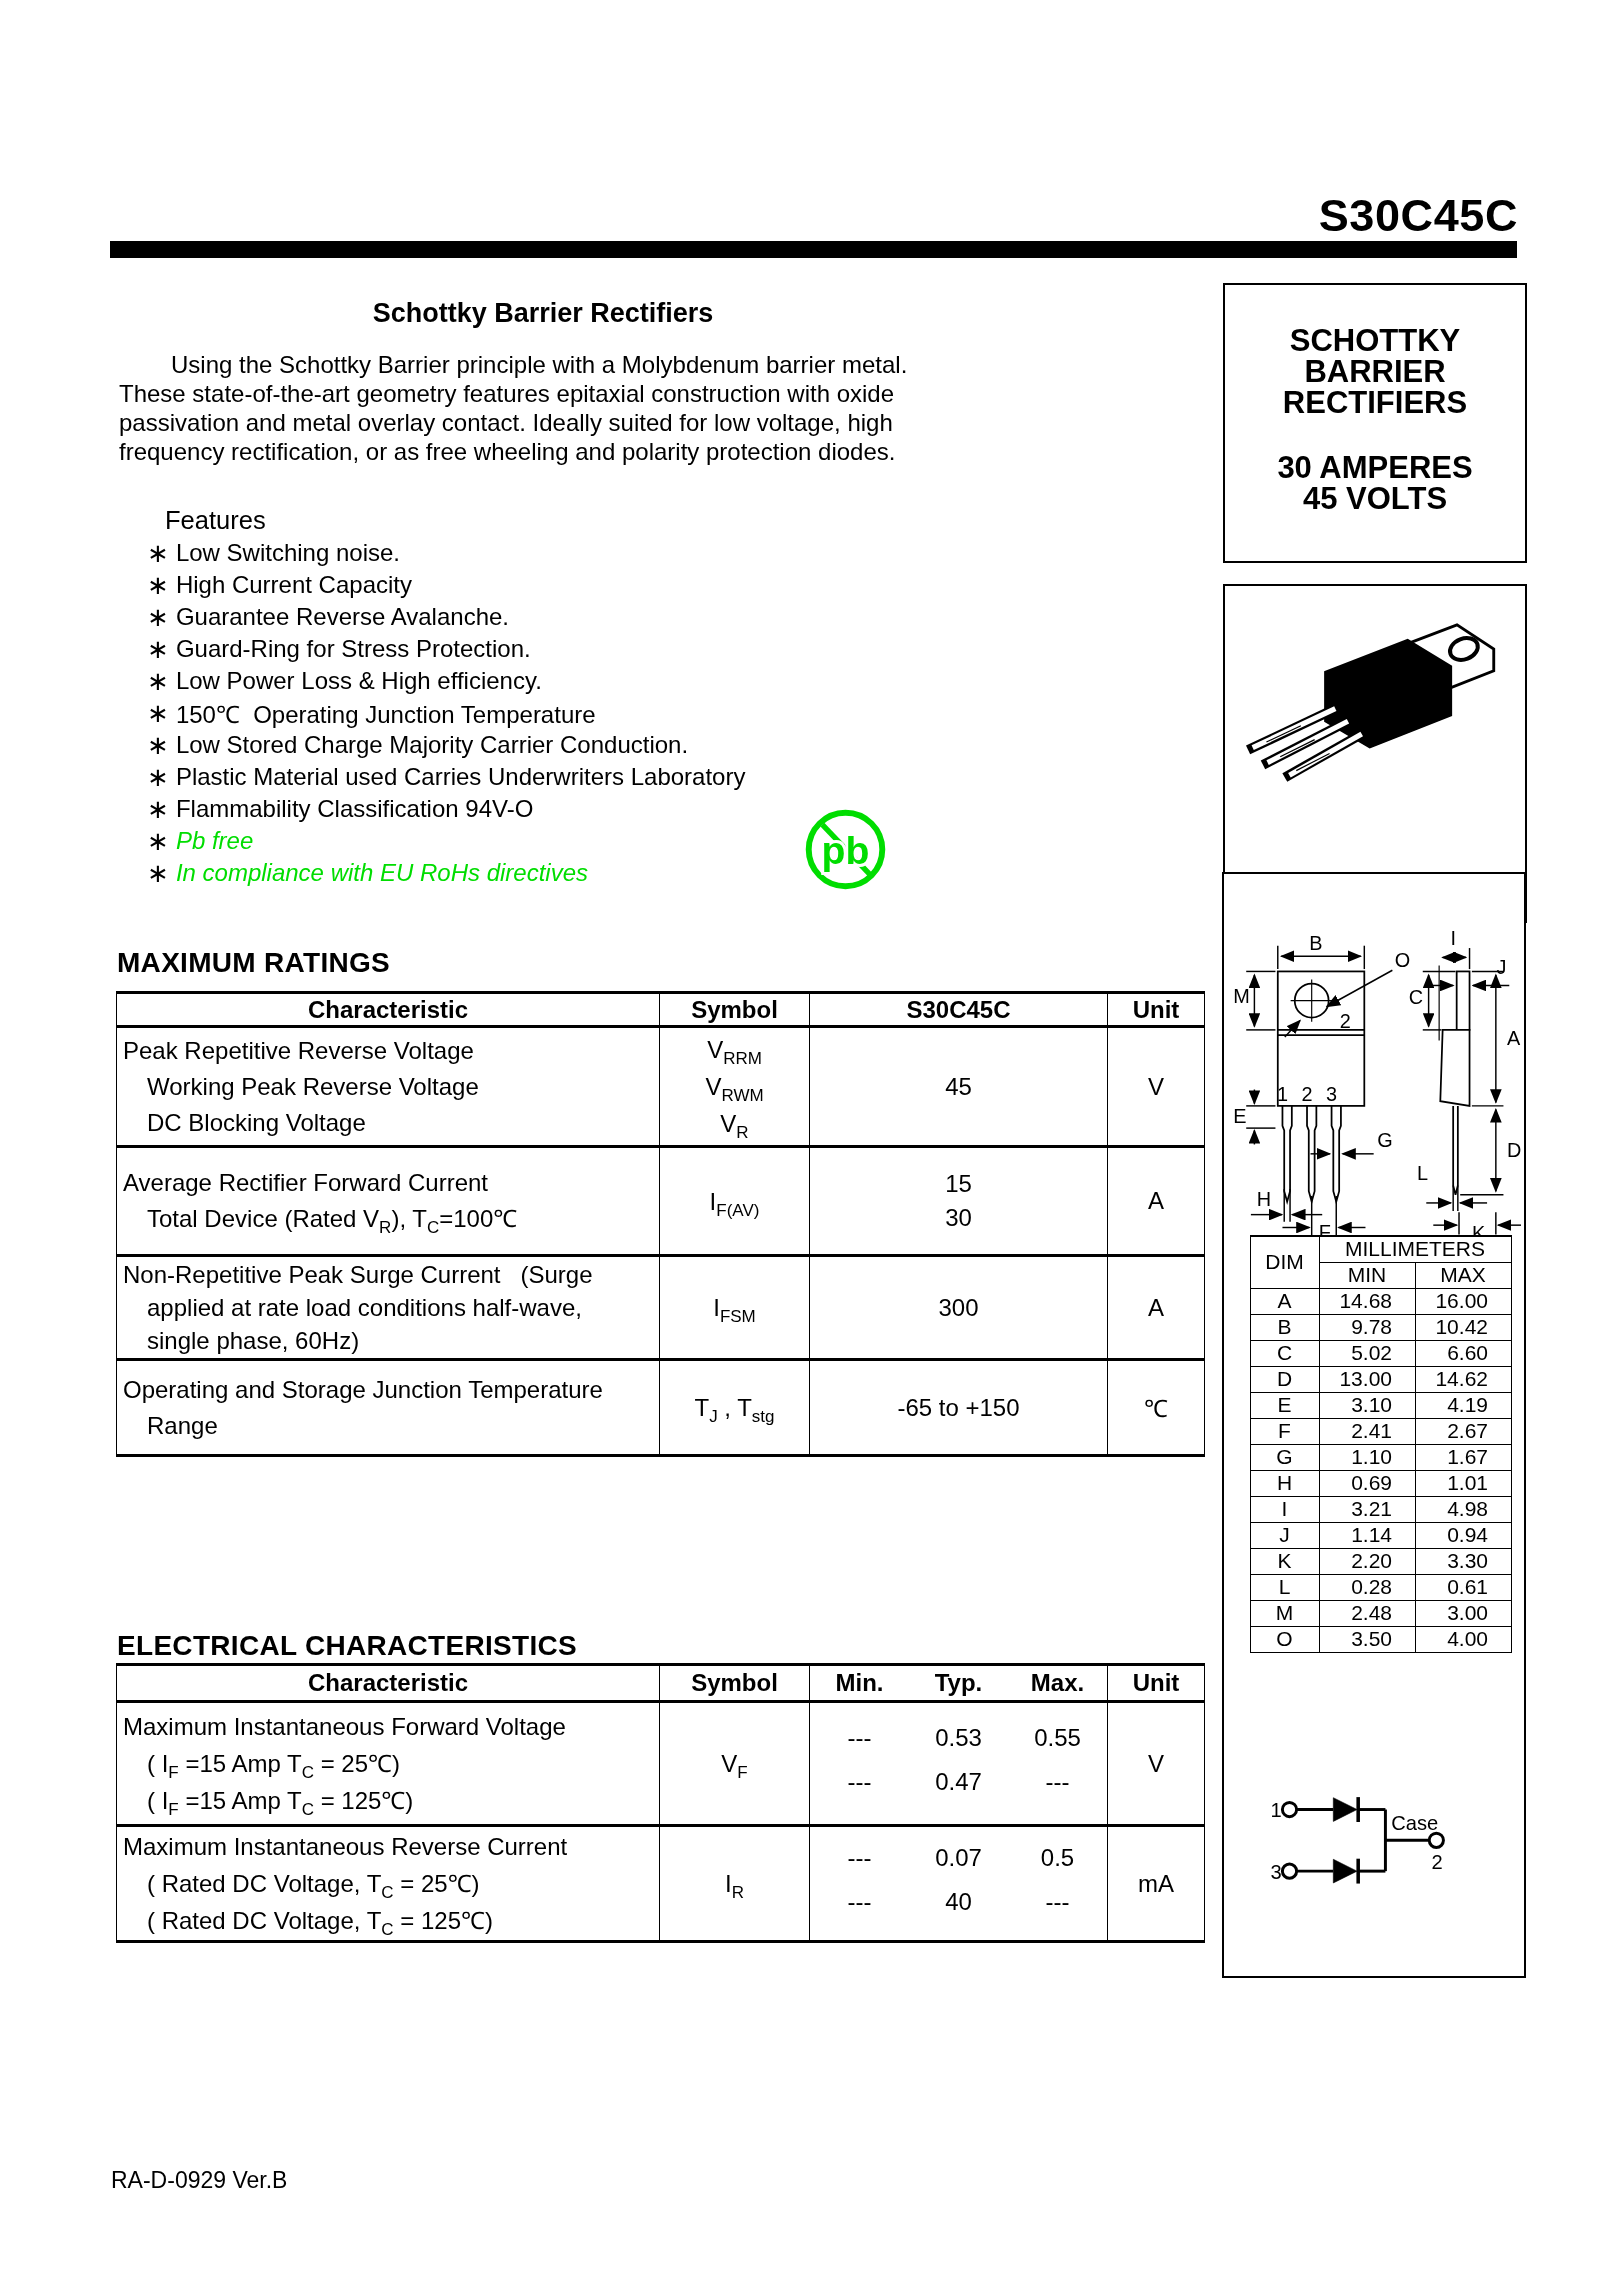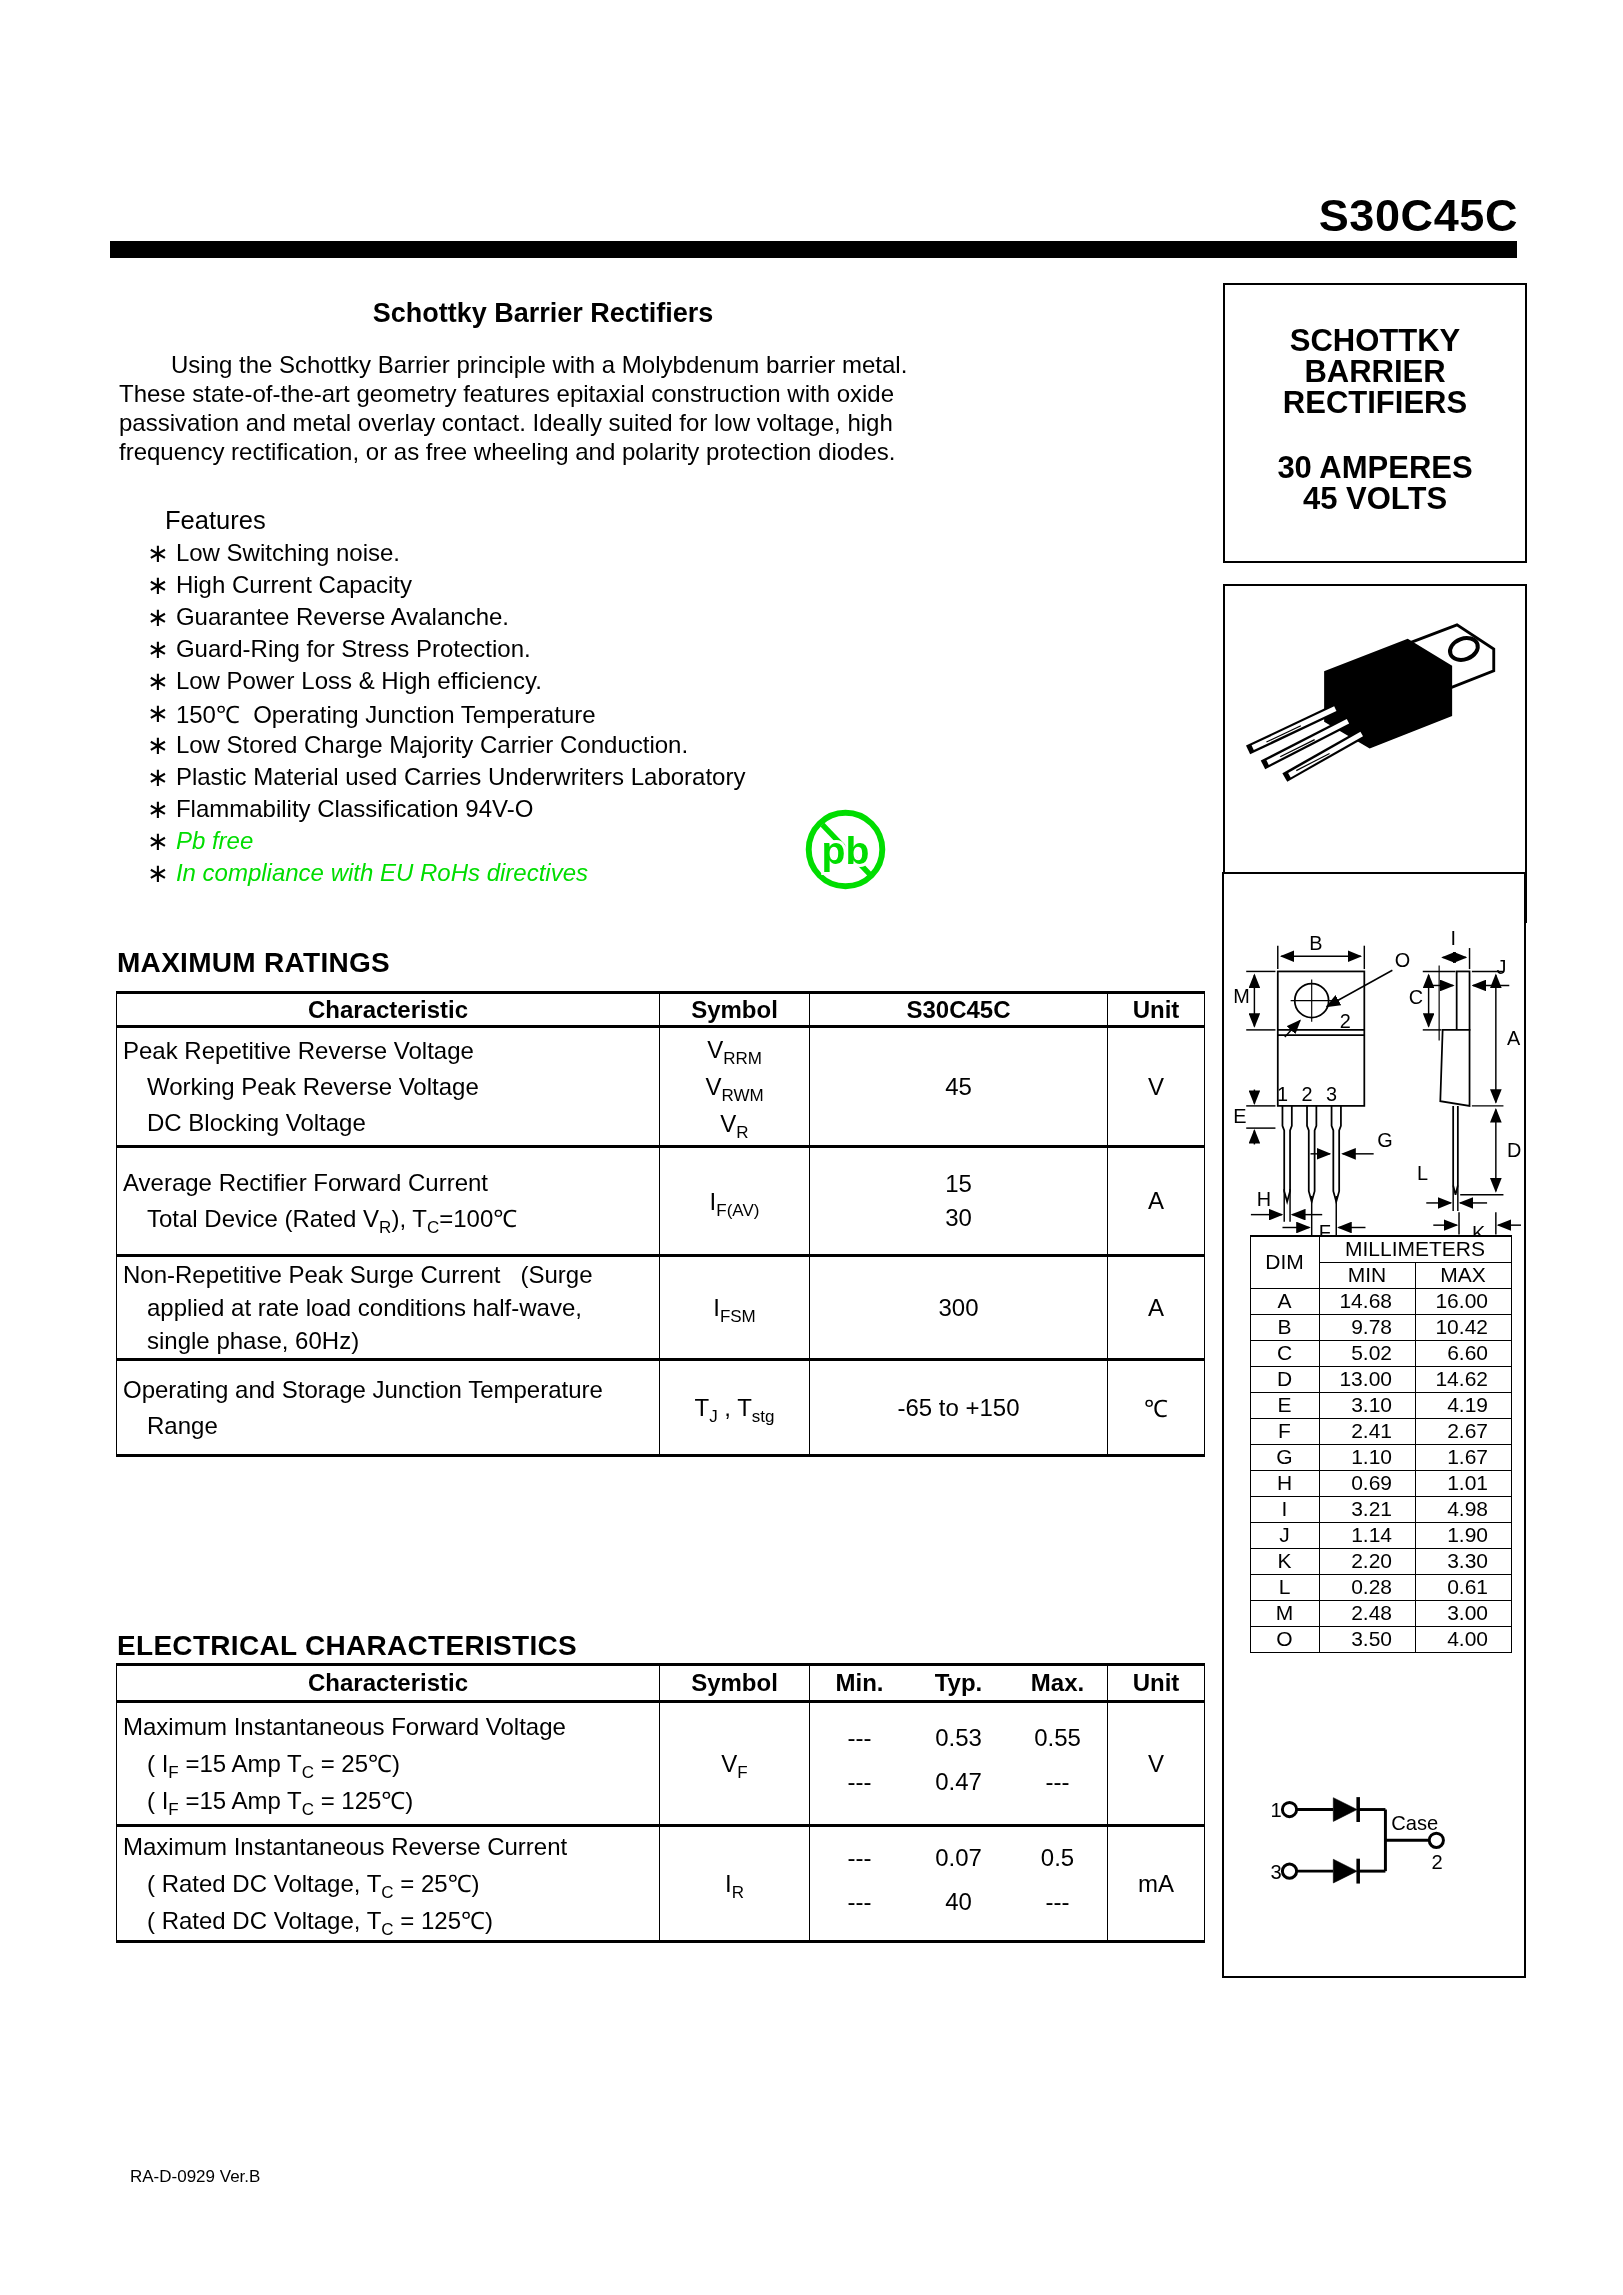--- a/index.html
+++ b/index.html
@@ -163,22 +163,22 @@
   table.dim .outer-top th { border-top-width: 2.4px; }
   table.dim col.c-dim { width: 69px; }
   table.dim td.d-min, table.dim td.d-max { text-align: right; padding-right: 22.5px; }
   table.dim tr.hdr2 th { border-bottom-width: 1.8px; }
 
   .circuit-svg { position: absolute; left: 43px; top: 908px; }
 
   
   .footer-ref {
     position: absolute;
-    left: 130px; top: 2167px;
-    font-size: 17px;
+    left: 111px; top: 2167px;
+    font-size: 23px;
   }
 </style>
 </head>
 <body>
 
 <div class="page">
 
   <div class="part-number">S30C45C</div>
   <div class="top-rule"></div>
 
@@ -555,21 +555,21 @@
             <td class="d-max">1.01</td>
           </tr>
       <tr>
             <td>I</td>
             <td class="d-min">3.21</td>
             <td class="d-max">4.98</td>
           </tr>
       <tr>
             <td>J</td>
             <td class="d-min">1.14</td>
-            <td class="d-max">1.90</td>
+            <td class="d-max">0.94</td>
           </tr>
       <tr>
             <td>K</td>
             <td class="d-min">2.20</td>
             <td class="d-max">3.30</td>
           </tr>
       <tr>
             <td>L</td>
             <td class="d-min">0.28</td>
             <td class="d-max">0.61</td>

